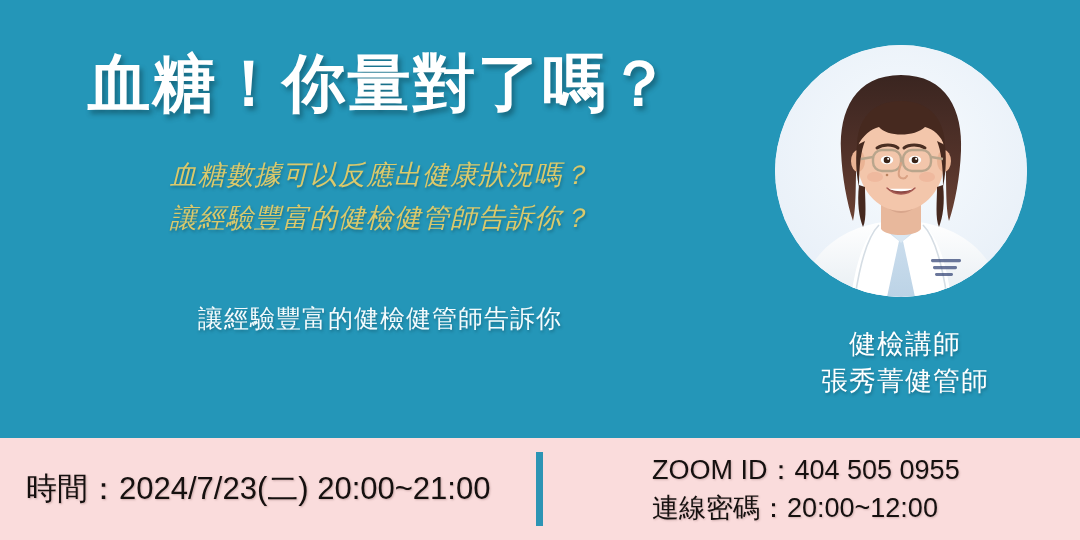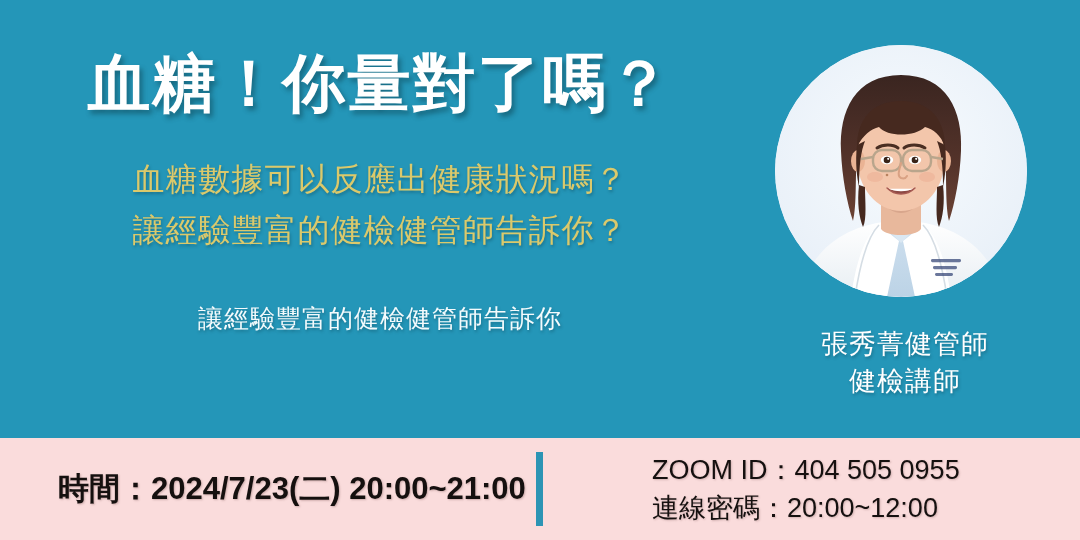--- a/index.html
+++ b/index.html
@@ -53,26 +53,27 @@
   }
 
   .question-block {
     position: absolute;
     left: 0;
     top: 154px;
     width: 760px;
     text-align: center;
   }
   .question-line {
-    font-size: 32px;
+    font-size: 27px;
     color: #dbc96b;
     line-height: 1.58;
     letter-spacing: 1px;
     text-shadow: 1px 2px 3px rgba(8,50,62,0.35);
     white-space: nowrap;
+    font-style: italic;
   }
 
   .lead-block {
     position: absolute;
     left: 0;
     top: 298px;
     width: 760px;
     text-align: center;
   }
   .lead-line {
@@ -141,26 +142,25 @@
     position: absolute;
     left: 26px;
     top: 0;
     width: 500px;
     height: 102px;
     display: flex;
     align-items: center;
   }
   .footer-left .time-line {
     font-size: 31px;
-    font-weight: bold;
+    font-weight: normal;
     color: #15100f;
     letter-spacing: 0px;
     white-space: nowrap;
     text-shadow: 1px 1px 2px rgba(120,80,80,0.35);
-    margin-left: 32px;
   }
   .footer-right {
     position: absolute;
     left: 652px;
     top: 0;
     width: 420px;
     height: 102px;
     display: flex;
     flex-direction: column;
     justify-content: center;
@@ -290,22 +290,22 @@
           <ellipse cx="100" cy="132" rx="8" ry="5" fill="#eba98e" opacity="0.45"></ellipse>
           <ellipse cx="152" cy="132" rx="8" ry="5" fill="#eba98e" opacity="0.45"></ellipse>
 
           <path d="M84 140 C 82 158 84 172 88 182 C 92 174 90 156 90 142 Z" fill="#46291f"></path>
           <path d="M168 140 C 170 158 168 172 164 182 C 160 174 162 156 162 142 Z" fill="#46291f"></path>
         </g>
       </svg>
     </div>
 
     <div class="speaker-caption">
+      <div class="cap-line">健檢講師</div>
       <div class="cap-line">張秀菁健管師</div>
-      <div class="cap-line">健檢講師</div>
     </div>
   </div>
 
   <div class="footer">
 
     <div class="footer-left">
       <div class="time-line">時間：2024/7/23(二) 20:00~21:00</div>
     </div>
 
     <div class="footer-divider"></div>

